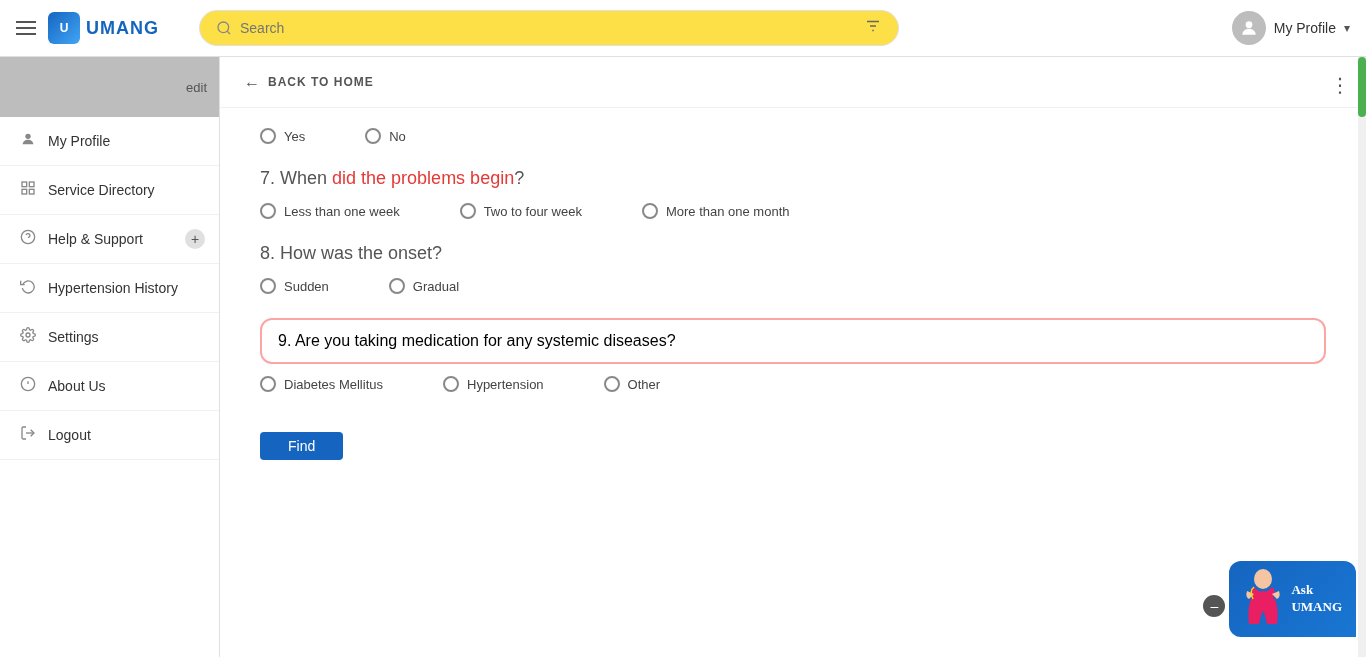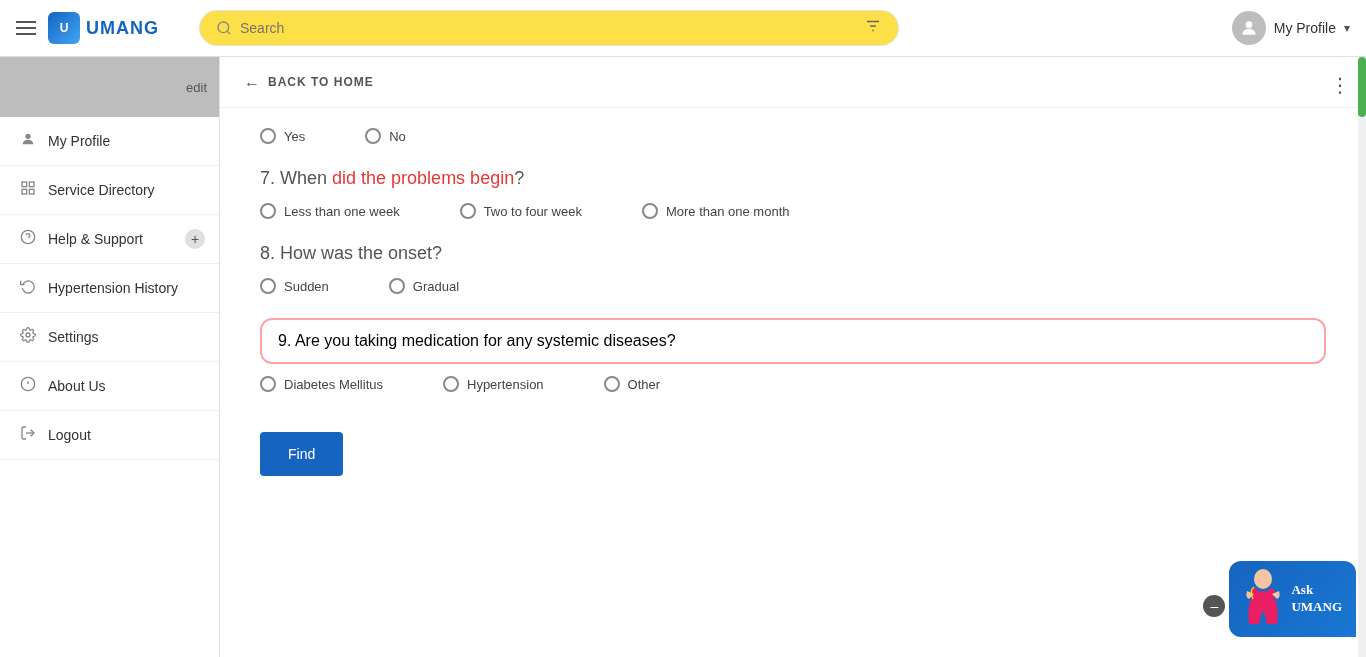--- a/index.html
+++ b/index.html
@@ -183,21 +183,21 @@
       border: 2px solid #888;
       border-radius: 50%;
       display: inline-block;
       flex-shrink: 0;
     }
     .find-btn {
       background: #1565c0;
       color: #fff;
       border: none;
       border-radius: 4px;
-      padding: 14px 28px;
+      padding: 6px 28px;
       font-size: 14px;
       cursor: pointer;
       margin-top: 16px;
     }
 
     
     .ask-umang {
       position: fixed;
       bottom: 20px;
       right: 10px;

